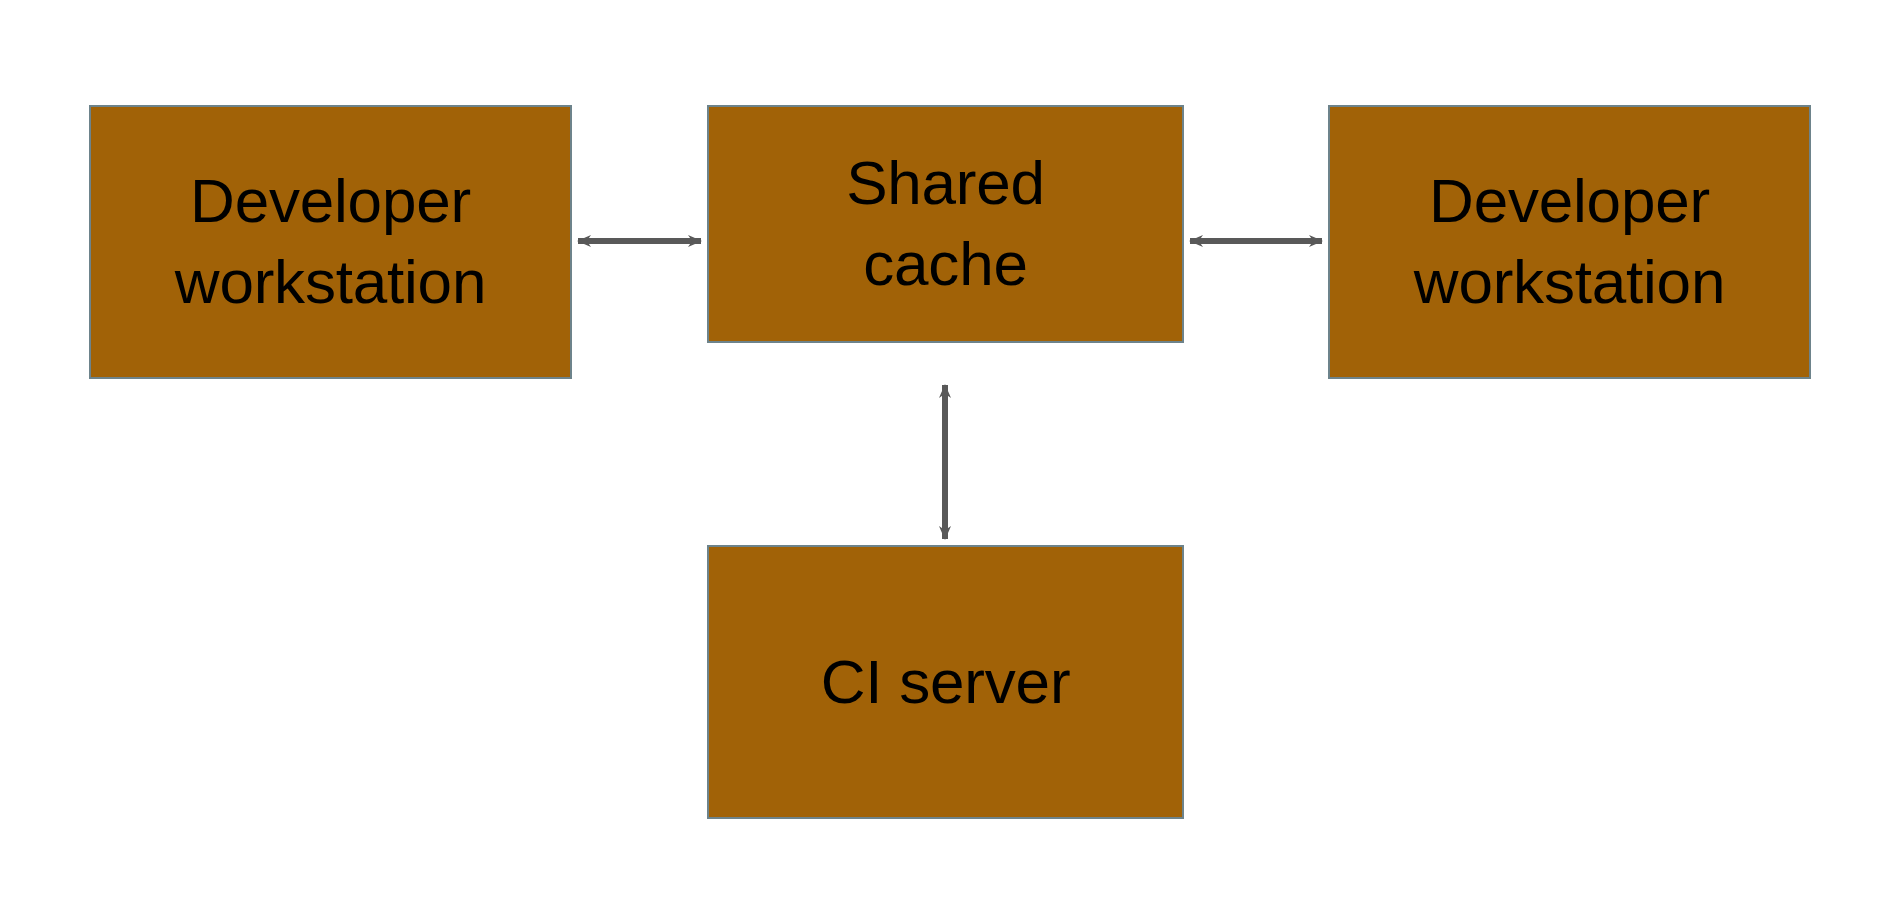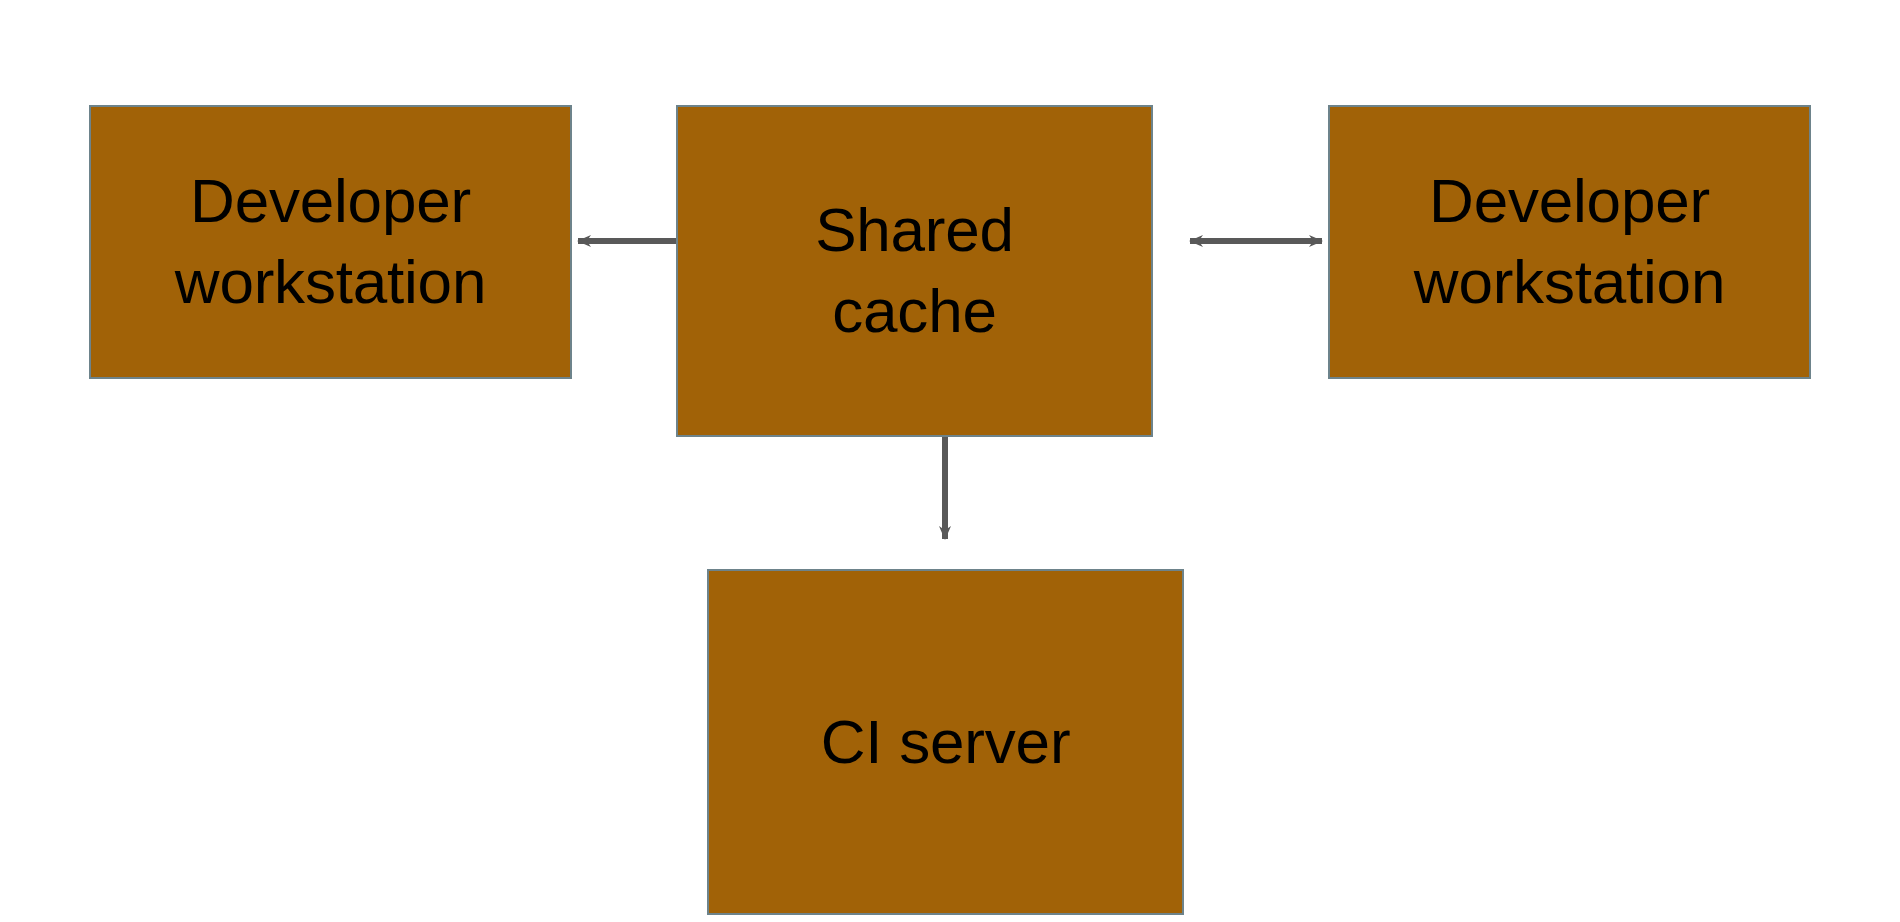--- a/index.html
+++ b/index.html
@@ -41,23 +41,23 @@
   .edge-layer {
     position: absolute;
     left: 0;
     top: 0;
     width: 1900px;
     height: 922px;
     pointer-events: none;
   }
   
   #node-dev-left   { left: 89px;  top: 105px; width: 483px; height: 274px; }
-  #node-cache      { left: 676px; top: 105px; width: 477px; height: 332px; }
+  #node-cache      { left: 707px; top: 105px; width: 477px; height: 238px; }
   #node-dev-right  { left: 1328px;top: 105px; width: 483px; height: 274px; }
-  #node-ci         { left: 707px; top: 545px; width: 477px; height: 346px; margin-top: 24px; }
+  #node-ci         { left: 707px; top: 545px; width: 477px; height: 274px; }
 </style>
 </head>
 <body>
 
 <div id="canvas">
 
   <svg class="edge-layer" width="1900" height="922" viewBox="0 0 1900 922" xmlns="http://www.w3.org/2000/svg">
     <defs>
 
       <marker id="arrow-right" markerWidth="14" markerHeight="12" refX="13" refY="6" orient="auto" markerUnits="userSpaceOnUse">

